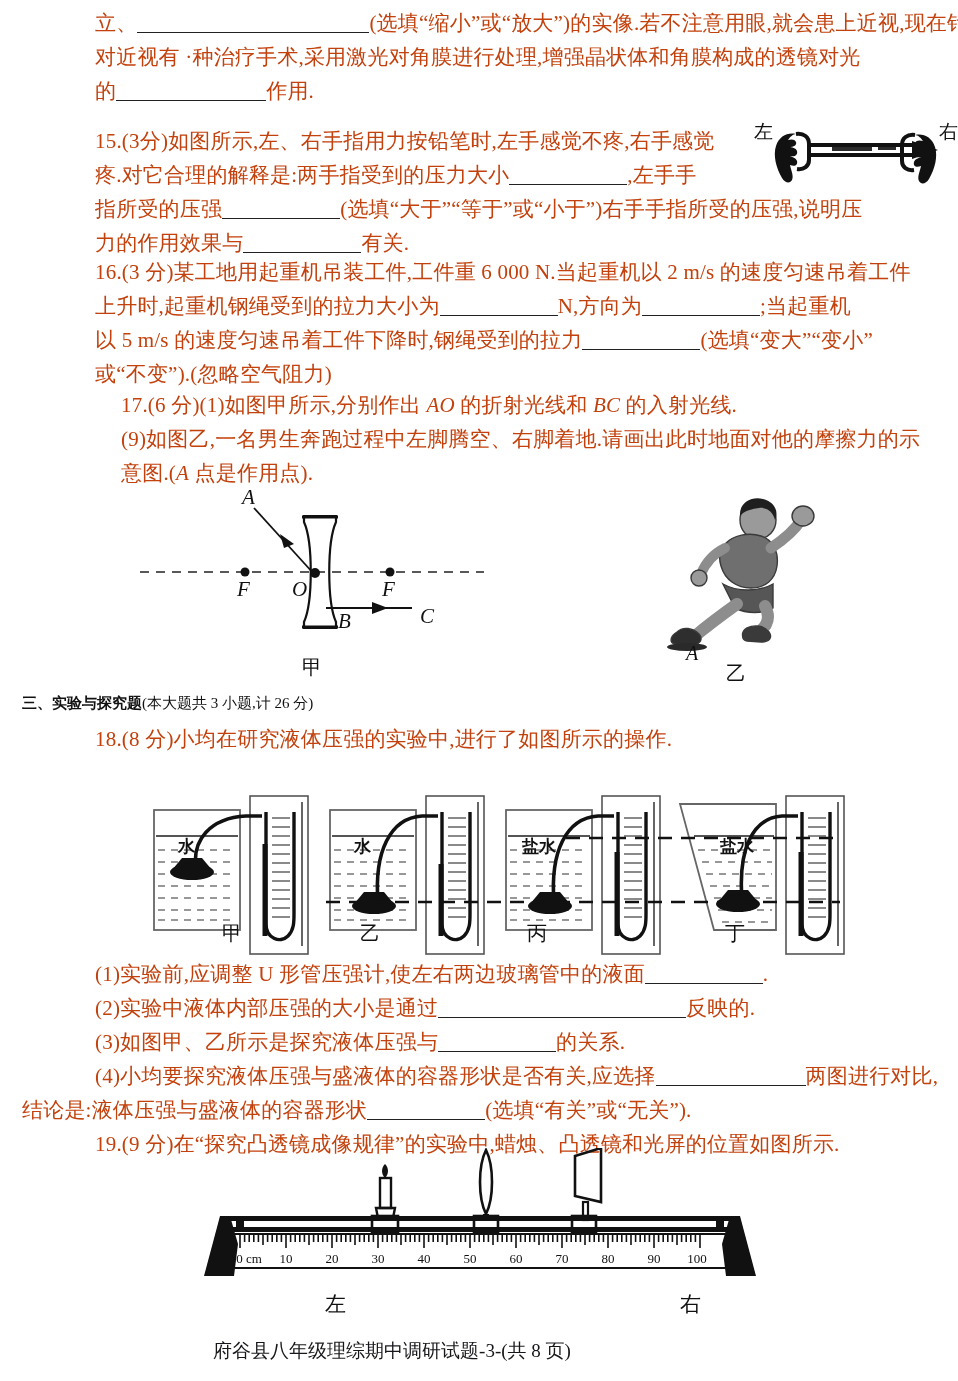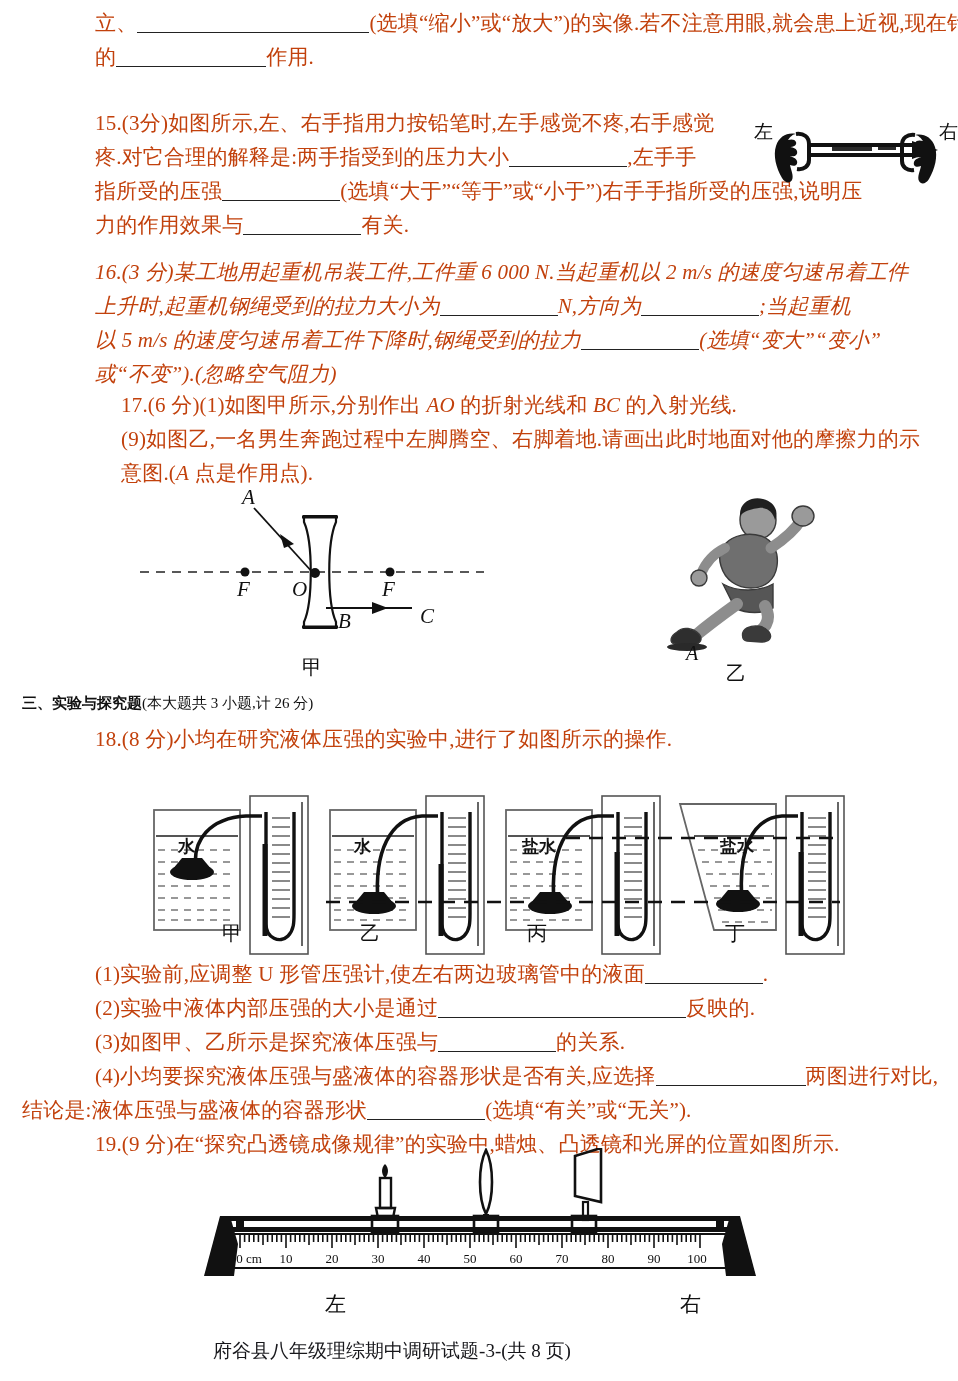--- a/index.html
+++ b/index.html
@@ -95,24 +95,25 @@
 
   svg { display: block; }
 </style>
 </head>
 <body>
 
 <div class="page">
 
   <div class="para" style="left:95px; top:6px; width:860px;">
     <span class="ln">立、<span class="blank b-xxl"></span>(选填“缩小”或“放大”)的实像.若不注意用眼,就会患上近视,现在针</span>
+    <span class="ln">对近视有 ·种治疗手术,采用激光对角膜进行处理,增强晶状体和角膜构成的透镜对光</span>
     <span class="ln">的<span class="blank b-xl"></span>作用.</span>
   </div>
 
-  <div class="para" style="left:95px; top:106px; width:860px;">
+  <div class="para" style="left:95px; top:124px; width:860px;">
     <span class="ln">15.(3分)如图所示,左、右手指用力按铅笔时,左手感觉不疼,右手感觉</span>
     <span class="ln">疼.对它合理的解释是:两手指受到的压力大小<span class="blank b-lg"></span>,左手手</span>
     <span class="ln">指所受的压强<span class="blank b-lg"></span>(选填“大于”“等于”或“小于”)右手手指所受的压强,说明压</span>
     <span class="ln">力的作用效果与<span class="blank b-lg"></span>有关.</span>
   </div>
 
   <div class="pencil-fig">
     <span class="lbl" style="left:2px; top:2px;">左</span>
     <span class="lbl" style="right:0px; top:2px;">右</span>
     <svg width="206" height="66" viewBox="0 0 206 66">
@@ -130,21 +131,21 @@
 
       <path d="M160 21 L186 30 L160 39 Z" fill="#111"></path>
 
       <path d="M163 15 C171 13 180 17 183 27 C186 36 183 49 177 59 C174 64 169 65 167 61
                C165 57 168 51 169 46 C164 48 161 46 162 42 C163 39 167 38 169 37 C164 38 161 36 162 32
                C163 29 167 28 170 28 C165 28 162 26 163 23 C164 20 168 20 171 21 C169 18 166 15 163 15 Z" fill="#111"></path>
       <path d="M163 15 C155 14 150 18 150 25 L150 41 C150 47 155 51 162 50" fill="none" stroke="#111" stroke-width="4"></path>
     </svg>
   </div>
 
-  <div class="para" style="left:95px; top:255px; width:862px;font-style:italic;">
+  <div class="para" style="left:95px; top:255px; width:862px;">
     <span class="ln">16.(3 分)某工地用起重机吊装工件,工件重 6 000 N.当起重机以 2 m/s 的速度匀速吊着工件</span>
     <span class="ln">上升时,起重机钢绳受到的拉力大小为<span class="blank b-lg"></span>N,方向为<span class="blank b-lg"></span>;当起重机</span>
     <span class="ln">以 5 m/s 的速度匀速吊着工件下降时,钢绳受到的拉力<span class="blank b-lg"></span>(选填“变大”“变小”</span>
     <span class="ln">或“不变”).(忽略空气阻力)</span>
   </div>
 
   <div class="para" style="left:95px; top:388px; width:862px;margin-left:26px;">
     <span class="ln">17.(6 分)(1)如图甲所示,分别作出 <span class="it">AO</span> 的折射光线和 <span class="it">BC</span> 的入射光线.</span>
     <span class="ln">(9)如图乙,一名男生奔跑过程中左脚腾空、右脚着地.请画出此时地面对他的摩擦力的示</span>
     <span class="ln">意图.(<span class="it">A</span> 点是作用点).</span>

